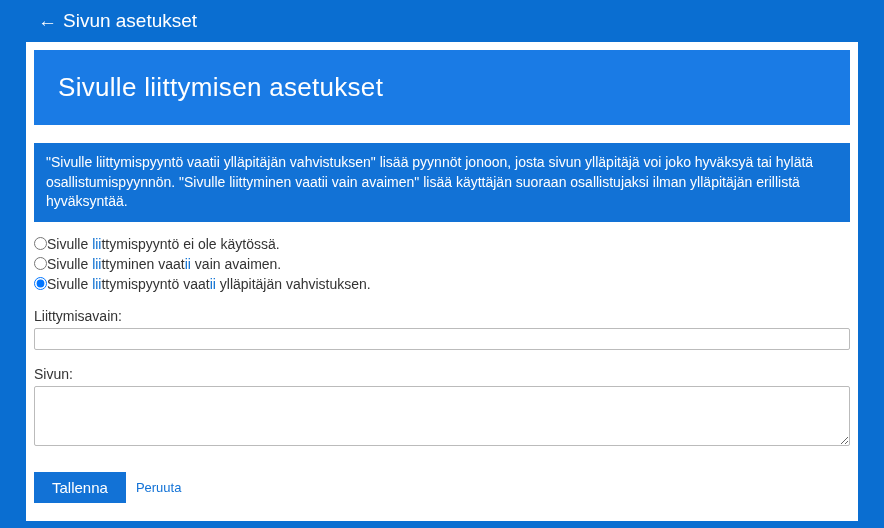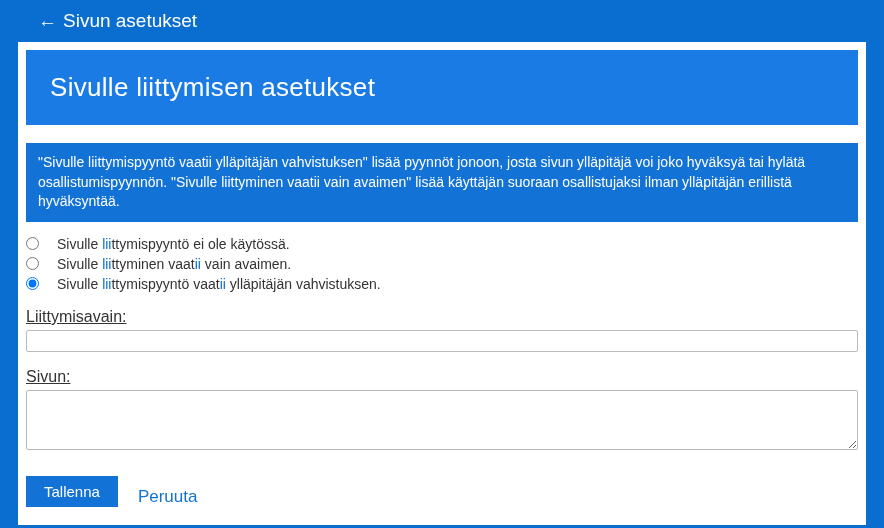--- a/index.html
+++ b/index.html
@@ -21,21 +21,21 @@
       padding: 10px 38px;
       display: flex;
       align-items: center;
       gap: 6px;
     }
     .back-link .arrow {
       font-size: 19px;
     }
     .content-box {
       background: #fff;
-      margin: 0 18px;
+      margin: 0 26px;
       padding: 8px 8px 18px 8px;
     }
     .title-bar {
       background: #1a7be5;
       color: #fff;
       font-size: 26px;
       font-weight: 300;
       padding: 22px 24px;
       letter-spacing: 0.3px;
     }
@@ -48,35 +48,34 @@
       line-height: 1.4;
     }
     .radio-group {
       margin-top: 14px;
       font-size: 14px;
       color: #333;
     }
     .radio-row {
       display: flex;
       align-items: center;
-      gap: 18px;
+      gap: 0;
       margin-bottom: 4px;
     }
     .radio-row label {
       color: #333;
     }
     .radio-row label .hl {
       color: #0a6ed1;
     }
     .field-label {
-      font-size: 16px;
+      font-size: 14px;
       color: #333;
       margin-top: 16px;
       margin-bottom: 4px;
-      text-decoration: underline;
     }
     .text-input {
       width: 100%;
       border: 1px solid #bbb;
       padding: 3px 6px;
       font-size: 13px;
       height: 22px;
       border-radius: 2px;
     }
     .textarea-input {
@@ -84,34 +83,34 @@
       border: 1px solid #bbb;
       padding: 4px 6px;
       font-size: 13px;
       height: 60px;
       resize: both;
       border-radius: 2px;
     }
     .button-row {
       margin-top: 22px;
       display: flex;
-      align-items: flex-end;
-      gap: 20px;
+      align-items: center;
+      gap: 10px;
     }
     .save-btn {
       background: #1272d6;
       color: #fff;
       border: none;
       padding: 7px 18px;
       font-size: 15px;
       cursor: pointer;
     }
     .cancel-link {
       color: #1272d6;
-      font-size: 17px;
+      font-size: 13px;
       cursor: pointer;
     }
   </style>
 </head>
 <body>
 
 <div class="back-link">
   <span class="arrow">←</span>
   <span>Sivun asetukset</span>
 </div>

